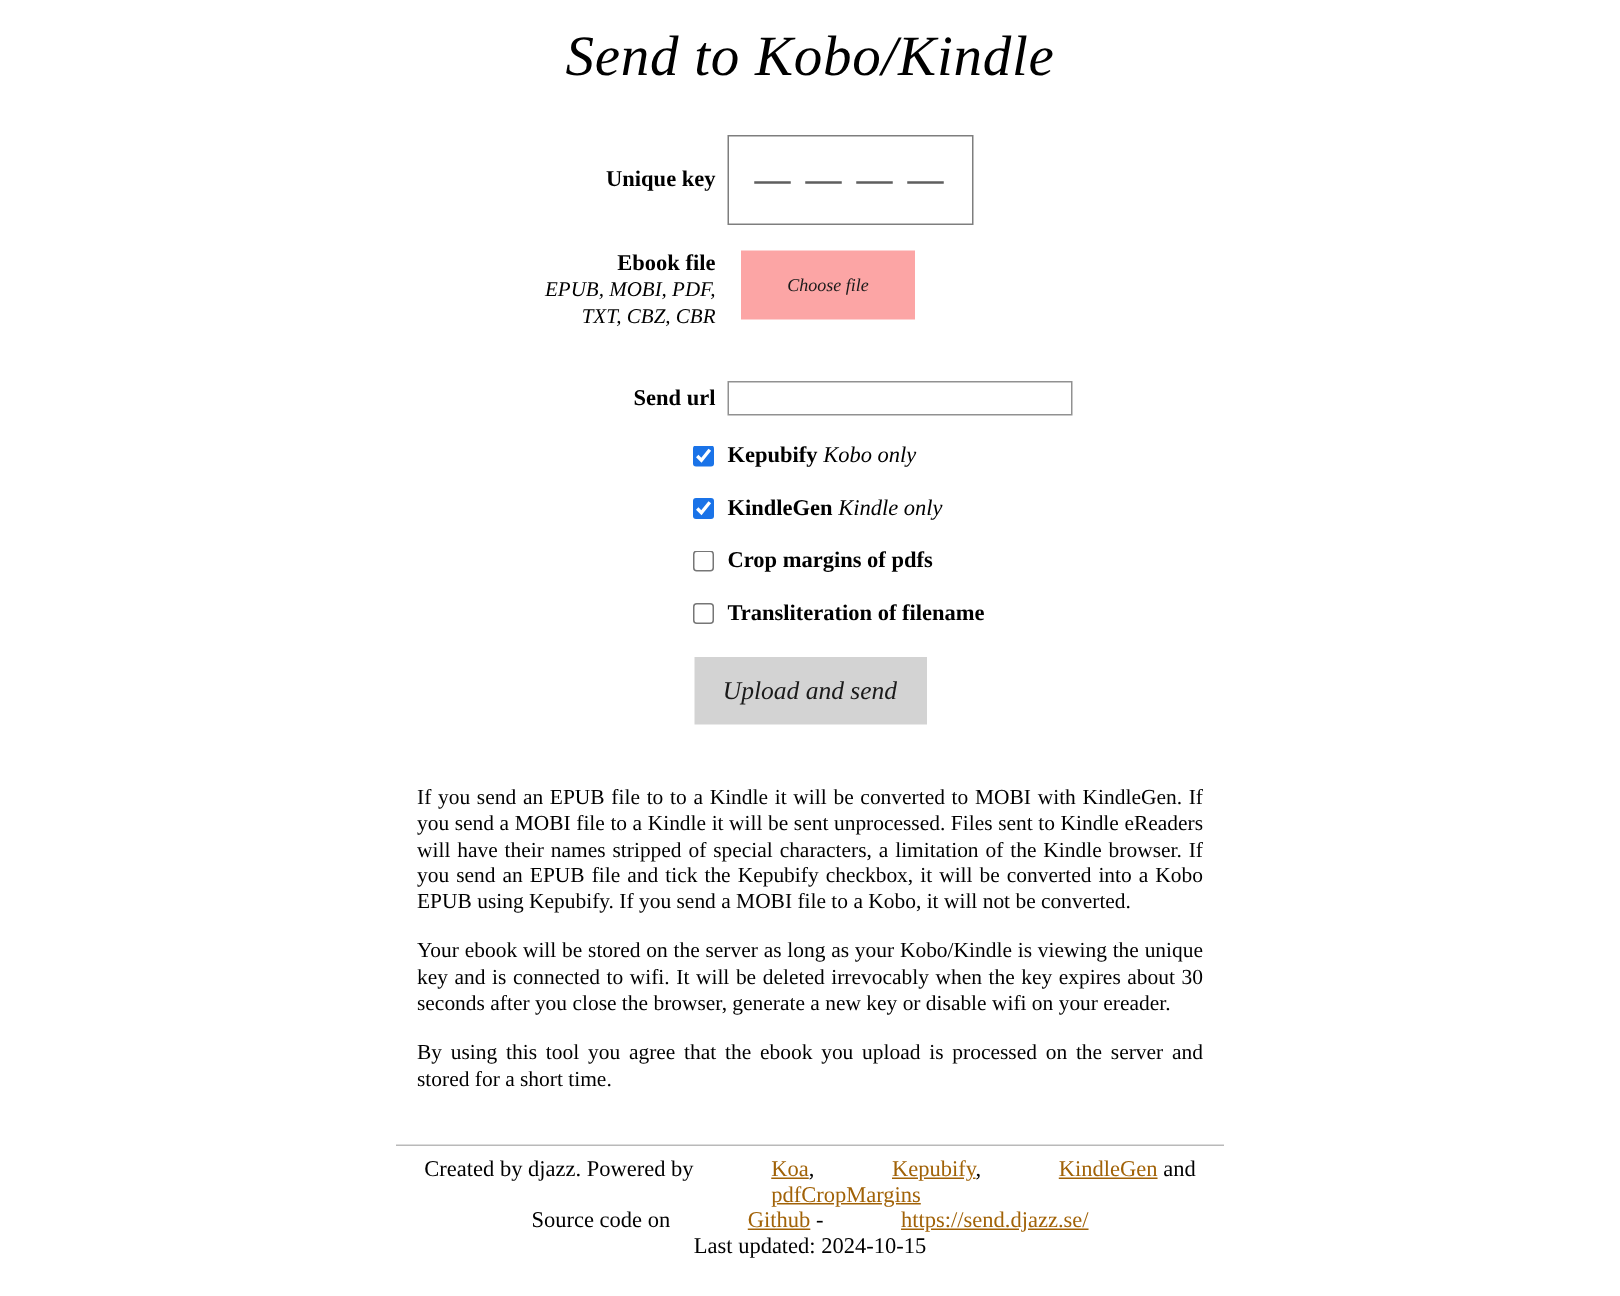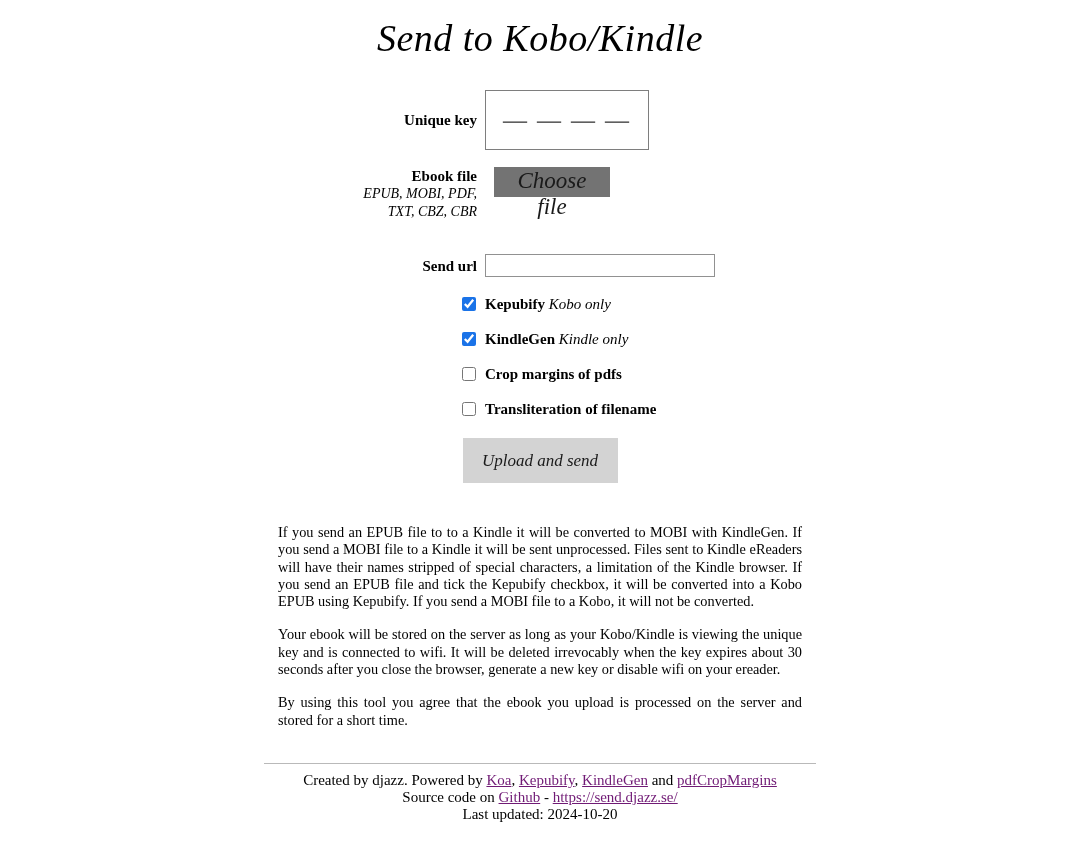--- a/index.html
+++ b/index.html
@@ -67,26 +67,26 @@
     color: #333333;
     outline: none;
   }
   .unique-key-input::placeholder {
     color: #5f5f5f;
     opacity: 1;
   }
   .choose-file-btn {
     margin-left: 9px;
     width: 116px;
-    height: 30px;
-    background: #737373;
+    height: 46px;
+    background: #fca5a5;
     border: none;
     font-family: "Liberation Serif", serif;
     font-style: italic;
-    font-size: 23px;
+    font-size: 12px;
     color: #1a1a1a;
     cursor: pointer;
   }
   .sendurl-input {
     width: 230px;
     height: 23px;
     border: 1px solid #919191;
     background: #ffffff;
     font-family: "Liberation Serif", serif;
     font-size: 14px;
@@ -147,23 +147,24 @@
     margin: 34px 0 8px 0;
     border: none;
     border-top: 1px solid #b9b9b9;
   }
   .footer {
     text-align: center;
     font-size: 15px;
     line-height: 17px;
   }
   .footer a {
-    color: #701a75;
+    color: #a16207;
     text-decoration: underline;
     cursor: pointer;
+    margin-left: 48px;
   }
 </style>
 </head>
 <body>
 
 <div class="page">
   <div class="container">
 
     <h1 class="title">Send to Kobo/Kindle</h1>
 
@@ -243,17 +244,17 @@
     <div class="info">
       <p>If you send an EPUB file to to a Kindle it will be converted to MOBI with KindleGen. If you send a MOBI file to a Kindle it will be sent unprocessed. Files sent to Kindle eReaders will have their names stripped of special characters, a limitation of the Kindle browser. If you send an EPUB file and tick the Kepubify checkbox, it will be converted into a Kobo EPUB using Kepubify. If you send a MOBI file to a Kobo, it will not be converted.</p>
       <p>Your ebook will be stored on the server as long as your Kobo/Kindle is viewing the unique key and is connected to wifi. It will be deleted irrevocably when the key expires about 30 seconds after you close the browser, generate a new key or disable wifi on your ereader.</p>
       <p>By using this tool you agree that the ebook you upload is processed on the server and stored for a short time.</p>
     </div>
 
     <hr class="footer-rule">
     <div class="footer">
       <div><span>Created by djazz. Powered by </span><a>Koa</a><span>, </span><a>Kepubify</a><span>, </span><a>KindleGen</a><span> and </span><a>pdfCropMargins</a></div>
       <div><span>Source code on </span><a>Github</a><span> - </span><a>https://send.djazz.se/</a></div>
-      <div>Last updated: 2024-10-20</div>
+      <div>Last updated: 2024-10-15</div>
     </div>
 
   </div>
 </div>
 
 </body></html>

